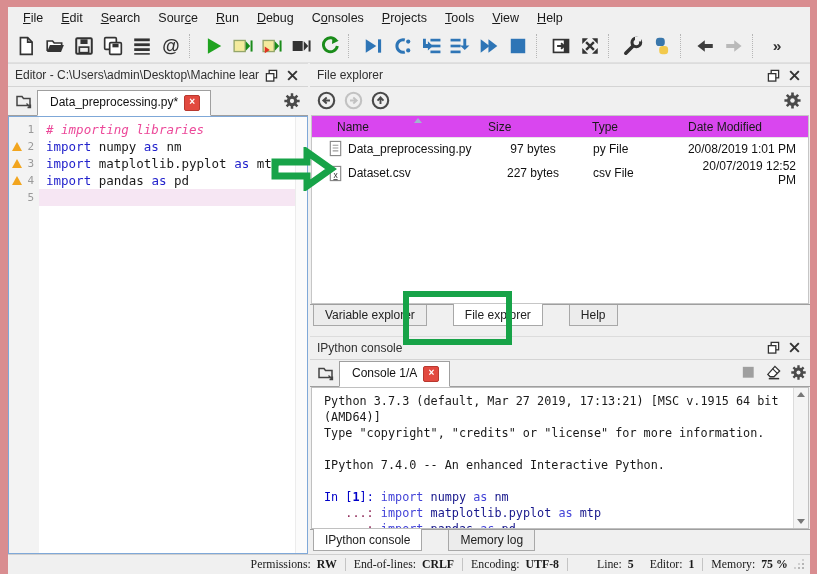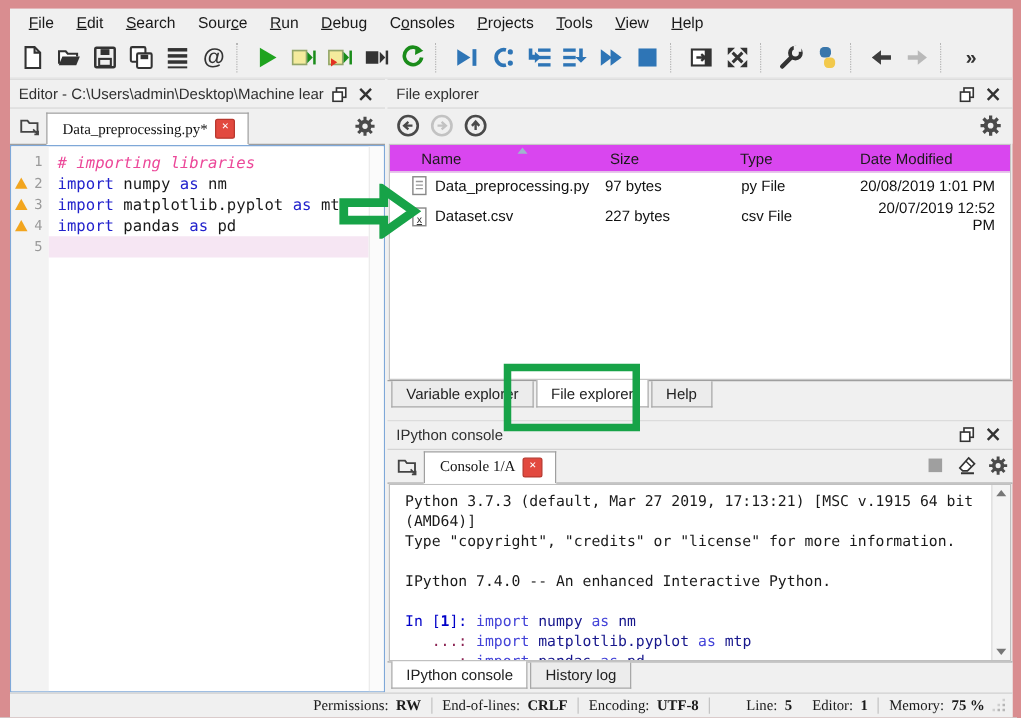--- a/index.html
+++ b/index.html
@@ -27,22 +27,22 @@
   .pane-title{height:22px;display:flex;align-items:center;padding:0 7px;font-size:12px;color:#303030;
     background:#f0f0f0;border-top:1px solid #dcdcdc;border-bottom:1px solid #d4d4d4;}
   .pane-title .title-text{flex:1;white-space:nowrap;overflow:hidden;}
   .pane-btn{width:17px;height:15px;display:flex;align-items:center;justify-content:center;margin-left:4px;}
   .pane-btn svg{width:13px;height:13px;}
 
   
   .tabbar{height:28px;display:flex;align-items:flex-end;background:#f0f0f0;border-bottom:1px solid #9f9f9f;padding:0 3px;}
   .tab-tool{width:26px;height:24px;display:flex;align-items:center;justify-content:center;align-self:center;}
   .tab-tool svg{width:18px;height:18px;}
-  .top-tab{display:flex;align-items:center;gap:6px;background:#fff;border:1px solid #9f9f9f;border-bottom:1px solid #fff;
-    margin-bottom:-1px;padding:4px 10px 4px 12px;font-size:12px;color:#111;z-index:2;font-family:Liberation Serif, serif;}
+  .top-tab{display:flex;align-items:flex-start;gap:6px;background:#fff;border:1px solid #9f9f9f;border-bottom:1px solid #fff;
+    margin-bottom:-1px;padding:4px 10px 4px 12px;font-size:12px;color:#111;z-index:2;}
   .tab-close{width:14px;height:14px;background:#e2493f;border:1px solid #b8382f;border-radius:2px;color:#fff;
     font-size:10px;line-height:12px;text-align:center;font-weight:bold;}
   .tab-close::after{content:"×";}
   .tabbar-spacer{flex:1;}
 
   
   .code-wrap{flex:1;display:flex;background:#fff;border:1px solid #7fa8d8;overflow:hidden;
     font-family:"DejaVu Sans Mono",monospace;font-size:12.5px;line-height:17px;}
   .gutter{width:30px;background:#f3f3f3;padding-top:4px;}
   .gut-row{height:17px;display:flex;align-items:center;justify-content:flex-end;gap:2px;padding-right:5px;}
@@ -66,26 +66,26 @@
     background:#d946ef;border-bottom:1px solid #e6e6e6;color:#1a1a1a;position:relative;}
   .fe-header .h-name{padding-left:25px;}
   .fe-header .h-size{padding-left:4px;}
   .fe-header .h-type{padding-left:4px;}
   .fe-header .h-date{padding-left:2px;}
   .sort-tri{position:absolute;left:102px;top:2px;width:0;height:0;border-left:4px solid transparent;border-right:4px solid transparent;border-bottom:5px solid #9fb6cd;}
   .fe-row{display:grid;grid-template-columns:172px 104px 98px 1fr;height:21px;align-items:center;color:#111;}
   .fe-row .name{display:flex;align-items:center;gap:4px;padding-left:15px;overflow:hidden;white-space:nowrap;}
   .ficon{width:17px;height:17px;flex:0 0 17px;}
   .ficon svg{width:17px;height:17px;}
-  .fe-row .size{text-align:left;padding-right:6px;}
+  .fe-row .size{text-align:center;padding-right:6px;}
   .fe-row .type{padding-left:5px;}
   .fe-row .date{text-align:right;padding-right:12px;}
 
   
-  .dock-tabs{height:24px;background:#f0f0f0;display:flex;align-items:flex-start;padding-left:3px;border-top:1px solid #9f9f9f;}
+  .dock-tabs{height:24px;background:#f0f0f0;display:flex;align-items:flex-start;padding-left:3px;border-top:1px solid #9f9f9f;gap:24px;}
   .dock-tab{background:#ececec;border:1px solid #a8a8a8;border-top:none;margin-top:0;margin-right:2px;
     padding:3px 11px;font-size:12px;color:#222;}
   .dock-tab.active{background:#fff;margin-top:-1px;padding-top:4px;border-top:none;z-index:3;position:relative;}
   .splitter{height:7px;background:#f0f0f0;}
 
   
   .console-tabbar{height:26px;}
   .console-right-tools{display:flex;align-items:center;gap:8px;margin-left:auto;align-self:center;}
   .console-right-tools svg{width:17px;height:17px;display:block;}
   .console-wrap{flex:3;position:relative;background:#fff;border:1px solid #c0c0c0;margin:0 1px;overflow:hidden;}
@@ -519,21 +519,21 @@
             <span class="sb-up">
                 <i></i>
               </span>
             <span class="sb-down">
                 <i></i>
               </span>
           </div>
         </div>
         <div class="dock-tabs">
             <span class="dock-tab active">IPython console</span>
-            <span class="dock-tab">History log</span>
+            <span class="dock-tab">Memory log</span>
           </div>
       </div>
     </div>
 
     <div class="statusbar">
       <span class="status-spacer"></span>
       <span style="display:flex;align-items:center;font-family:Liberation Serif, serif;">
           <span class="status-item"><span>Permissions: </span><b>RW</b></span>
           <span class="status-sep"></span>
           <span class="status-item"><span>End-of-lines: </span><b>CRLF</b></span>

